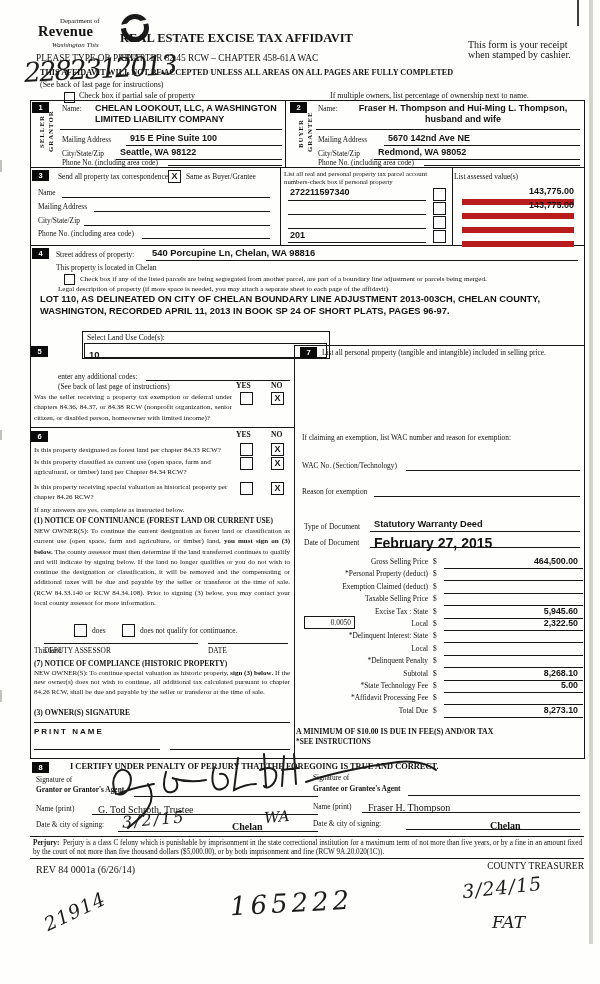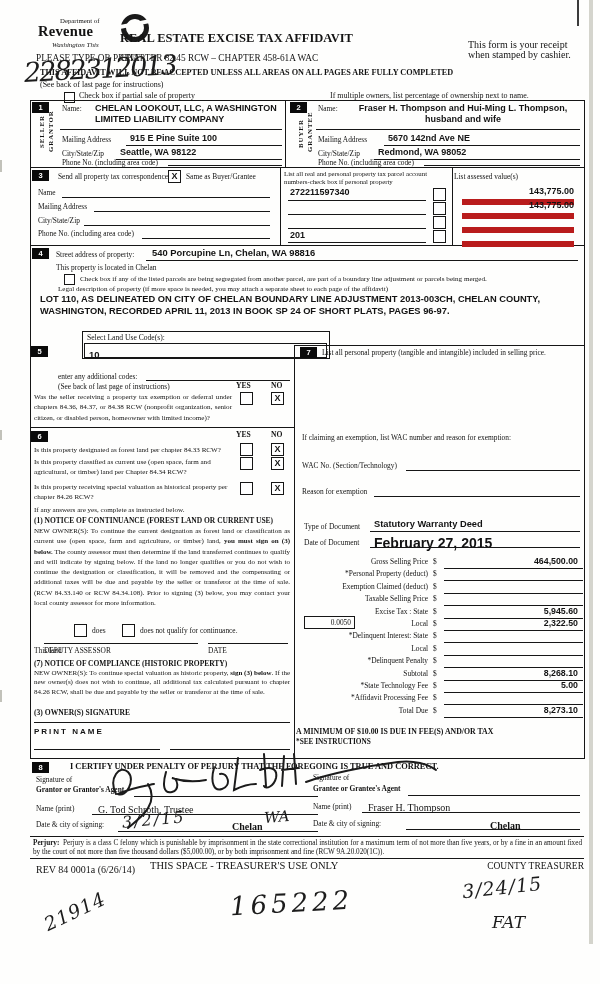--- a/index.html
+++ b/index.html
@@ -306,21 +306,20 @@
   <svg class="a" style="left:108px;top:742px;" width="330" height="88" viewBox="0 0 330 88">
     <path d="M8,52 C0,36 12,22 20,30 C28,38 18,56 10,52 C22,46 36,44 46,42 M40,42 C52,62 32,76 20,86" fill="none" stroke="#1b1b1b" stroke-width="2" stroke-linecap="round"></path>
     <path d="M58,30 C54,44 56,52 64,50 C72,48 70,36 64,36 C76,40 88,40 98,38 M106,26 C102,40 106,50 114,47 C124,44 120,30 112,32 M130,16 L126,48 C134,44 142,42 148,42 M156,12 L158,44 M152,28 C162,24 170,26 168,36 C166,44 158,48 156,44" fill="none" stroke="#1b1b1b" stroke-width="2" stroke-linecap="round"></path>
     <path d="M176,14 L174,44 M186,12 L188,42 M174,28 L190,26 M198,40 C220,32 258,24 290,20 C306,18 320,22 328,28" fill="none" stroke="#1b1b1b" stroke-width="2" stroke-linecap="round"></path>
   </svg>
 
   <div class="hl" style="left:30px;top:836px;width:554px;"></div>
   <div class="a j" style="left:33px;top:839px;width:549px;font-size:7.2px;line-height:8.9px;"><span class="b">Perjury:</span><span>&nbsp;&nbsp;</span><span>Perjury is a class C felony which is punishable by imprisonment in the state correctional institution for a maximum term of not more than five years, or by a fine in an amount fixed by the court of not more than five thousand dollars ($5,000.00), or by both imprisonment and fine (RCW 9A.20.020(1C)).</span></div>
   <div class="hl" style="left:30px;top:858px;width:554px;"></div>
   <div class="a f82" style="left:36px;top:863px;font-family:Liberation Serif, serif;">REV 84 0001a (6/26/14)</div>
-  <div class="a c" style="left:150px;top:860px;width:300px;font-size:10.5px;">THIS SPACE - TREASURER'S USE ONLY</div>
   <div class="a r" style="left:438px;top:861px;width:146px;font-size:9.5px;">COUNTY TREASURER</div>
 
   <div class="hand" style="left:42px;top:900px;font-size:19px;transform:rotate(-25deg);letter-spacing:1px;">21914</div>
   <div class="hand" style="left:230px;top:888px;font-size:26px;transform:rotate(-3deg);letter-spacing:4px;">165222</div>
   <div class="hand" style="left:462px;top:876px;font-size:19px;transform:rotate(-6deg);letter-spacing:1px;">3/24/15</div>
   <div class="hand" style="left:492px;top:912px;font-size:17px;">FAT</div>
 
 </div>
 
 </body></html>

